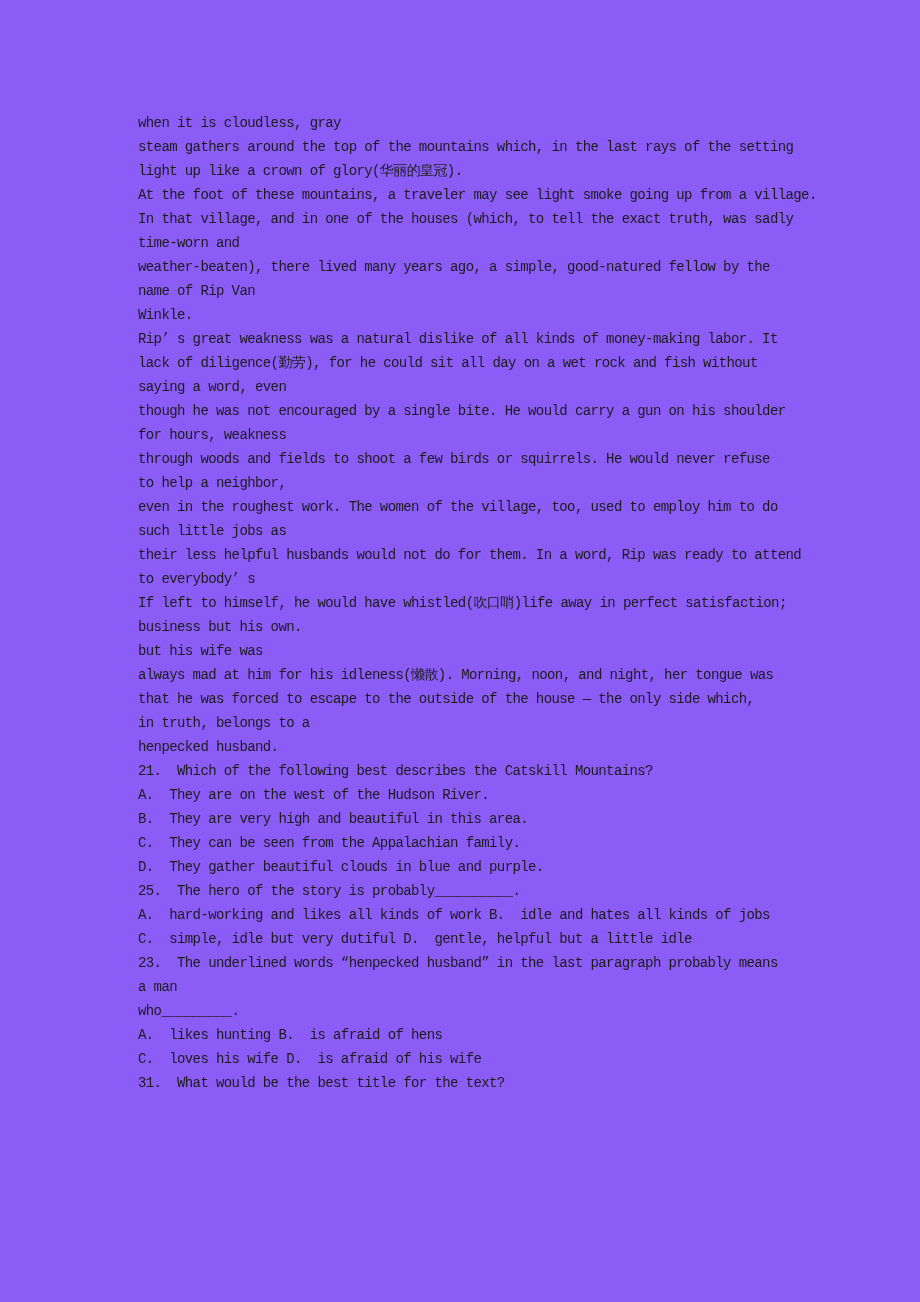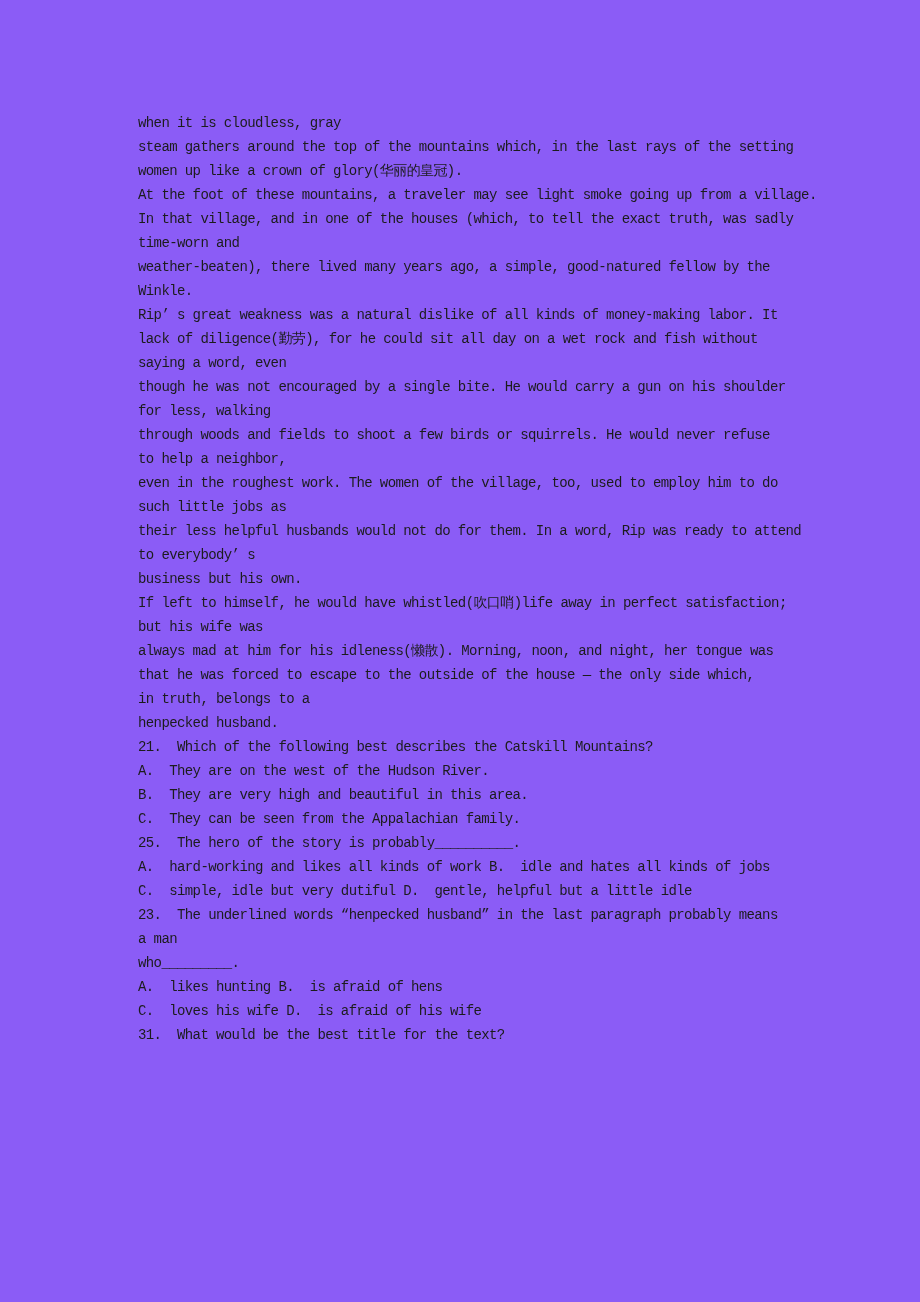--- a/index.html
+++ b/index.html
@@ -28,48 +28,50 @@
     color: #1c1c1c;
   }
 </style>
 </head>
 <body>
 
 <div class="page" style="background: #8b5cf6; color: rgb(28, 28, 28);">
   <div class="text-block">
       <div class="line">when it is cloudless, gray</div>
       <div class="line">steam gathers around the top of the mountains which, in the last rays of the setting</div>
-      <div class="line">women up like a crown of glory(华丽的皇冠).</div>
+      <div class="line">light up like a crown of glory(华丽的皇冠).</div>
       <div class="line">At the foot of these mountains, a traveler may see light smoke going up from a village.</div>
       <div class="line">In that village, and in one of the houses (which, to tell the exact truth, was sadly</div>
       <div class="line">time-worn and</div>
       <div class="line">weather-beaten), there lived many years ago, a simple, good-natured fellow by the</div>
+      <div class="line">name of Rip Van</div>
       <div class="line">Winkle.</div>
       <div class="line">Rip’ s great weakness was a natural dislike of all kinds of money-making labor. It</div>
       <div class="line">lack of diligence(勤劳), for he could sit all day on a wet rock and fish without</div>
       <div class="line">saying a word, even</div>
       <div class="line">though he was not encouraged by a single bite. He would carry a gun on his shoulder</div>
-      <div class="line">for less, walking</div>
+      <div class="line">for hours, weakness</div>
       <div class="line">through woods and fields to shoot a few birds or squirrels. He would never refuse</div>
       <div class="line">to help a neighbor,</div>
       <div class="line">even in the roughest work. The women of the village, too, used to employ him to do</div>
       <div class="line">such little jobs as</div>
       <div class="line">their less helpful husbands would not do for them. In a word, Rip was ready to attend</div>
       <div class="line">to everybody’ s</div>
+      <div class="line">If left to himself, he would have whistled(吹口哨)life away in perfect satisfaction;</div>
       <div class="line">business but his own.</div>
-      <div class="line">If left to himself, he would have whistled(吹口哨)life away in perfect satisfaction;</div>
       <div class="line">but his wife was</div>
       <div class="line">always mad at him for his idleness(懒散). Morning, noon, and night, her tongue was</div>
       <div class="line">that he was forced to escape to the outside of the house — the only side which,</div>
       <div class="line">in truth, belongs to a</div>
       <div class="line">henpecked husband.</div>
       <div class="line">21.  Which of the following best describes the Catskill Mountains?</div>
       <div class="line">A.  They are on the west of the Hudson River.</div>
       <div class="line">B.  They are very high and beautiful in this area.</div>
       <div class="line">C.  They can be seen from the Appalachian family.</div>
+      <div class="line">D.  They gather beautiful clouds in blue and purple.</div>
       <div class="line">25.  The hero of the story is probably__________.</div>
       <div class="line">A.  hard-working and likes all kinds of work B.  idle and hates all kinds of jobs</div>
       <div class="line">C.  simple, idle but very dutiful D.  gentle, helpful but a little idle</div>
       <div class="line">23.  The underlined words “henpecked husband” in the last paragraph probably means</div>
       <div class="line">a man</div>
       <div class="line">who_________.</div>
       <div class="line">A.  likes hunting B.  is afraid of hens</div>
       <div class="line">C.  loves his wife D.  is afraid of his wife</div>
       <div class="line">31.  What would be the best title for the text?</div>
     </div>

